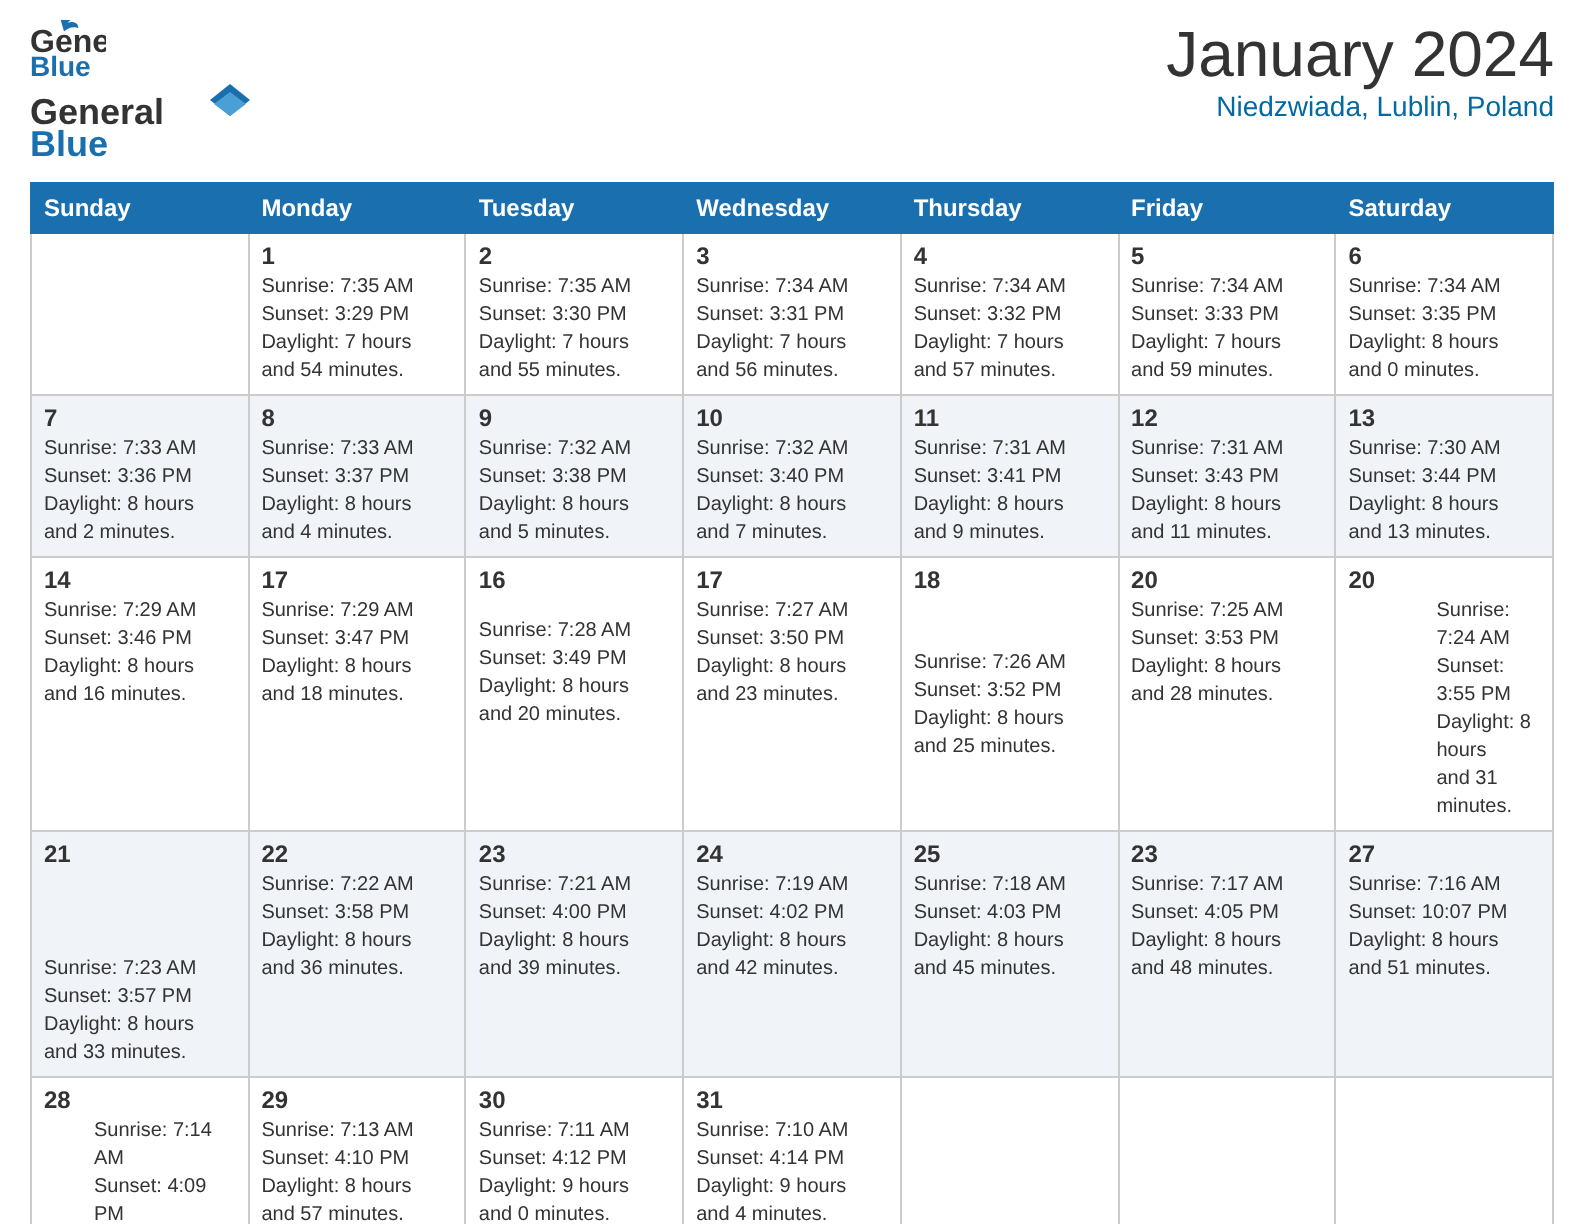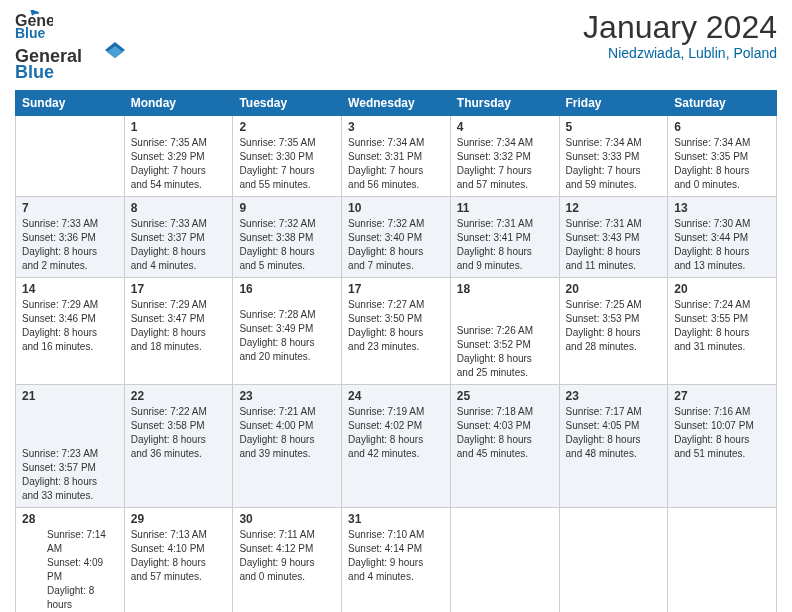--- a/index.html
+++ b/index.html
@@ -264,21 +264,21 @@
           </td>
           <td>
             <span class="day-number">20</span>
             <div class="day-info" style="white-space: pre-line;">Sunrise: 7:25 AM
 Sunset: 3:53 PM
 Daylight: 8 hours
 and 28 minutes.</div>
           </td>
           <td>
             <span class="day-number">20</span>
-            <div class="day-info" style="white-space: pre-line;">Sunrise: 7:24 AM
+            <div class="day-info" style="white-space: pre-line; margin-left: 44px;">Sunrise: 7:24 AM
 Sunset: 3:55 PM
 Daylight: 8 hours
 and 31 minutes.</div>
           </td>
         </tr>
         <tr>
           <td>
             <span class="day-number">21</span>
             <div class="day-info" style="white-space: pre-line; margin-top: 44px;">Sunrise: 7:23 AM
 Sunset: 3:57 PM

